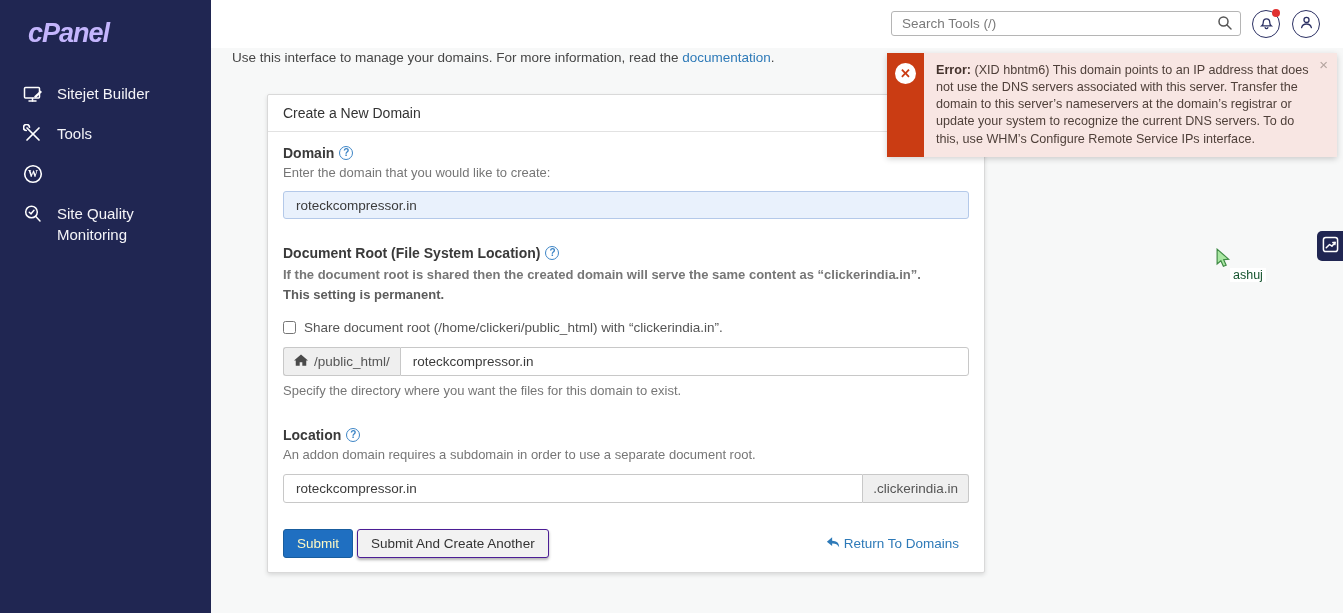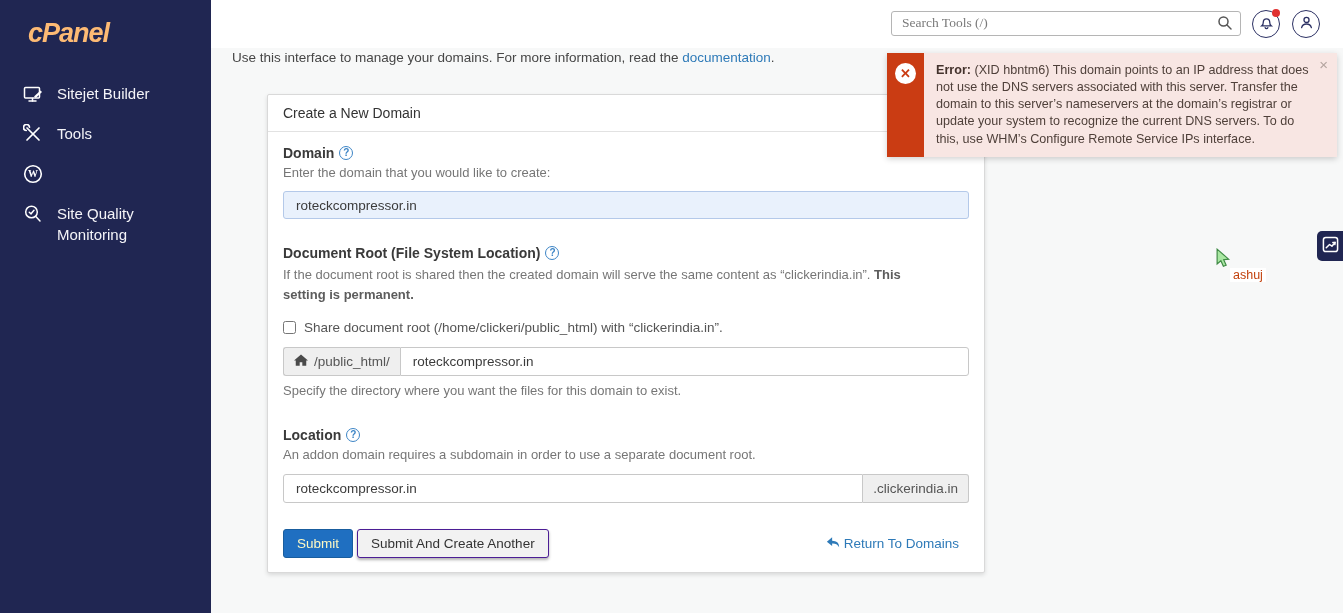--- a/index.html
+++ b/index.html
@@ -1,31 +1,31 @@
 <!DOCTYPE html>
 <html><head>
 <meta charset="utf-8">
 <style>
   * { margin:0; padding:0; box-sizing:border-box; }
   html,body { width:1343px; height:613px; overflow:hidden; }
   body { font-family:"Liberation Sans", sans-serif; background:#f7f8f8; position:relative; color:#444; }
 
   
   .sidebar { position:absolute; left:0; top:0; width:211px; height:613px; background:#202652; z-index:5; }
-  .logo { color:#fdba74; font-size:27px; font-weight:bold; font-style:italic; margin:18px 0 0 28px; letter-spacing:-1px; }
+  .logo { color:#c4b5fd; font-size:27px; font-weight:bold; font-style:italic; margin:18px 0 0 28px; letter-spacing:-1px; }
   .nav { list-style:none; margin-top:34px; }
   .nav li { display:flex; align-items:flex-start; padding:0 14px 0 23px; margin-bottom:15px; cursor:pointer; }
   .nav .nav-icon { width:24px; flex:0 0 24px; margin-right:10px; margin-top:1px; }
   .nav .nav-label { color:#f4f4f8; font-size:15px; line-height:21px; max-width:130px; }
 
   
   .topbar { position:absolute; left:211px; top:0; right:0; height:48px; background:#ffffff; z-index:2; }
   .searchbox { position:absolute; left:680px; top:11px; width:350px; height:25px; }
   .searchbox input { width:100%; height:100%; border:1px solid #b5b5b5; border-radius:3px; padding:0 30px 1px 10px;
-                     font-size:13.5px; color:#333; font-family:Liberation Serif, serif; background:#fff; }
+                     font-size:13.5px; color:#333; font-family:Liberation Sans, sans-serif; background:#fff; }
   .searchbox input::placeholder { color:#7a7a7a; }
   .search-icon { position:absolute; right:8px; top:4px; }
   .circle-btn { position:absolute; top:10px; width:28px; height:28px; border:1.5px solid #2b3063; border-radius:50%;
                 background:#fff; display:flex; align-items:center; justify-content:center; cursor:pointer; }
   .bell-btn { left:1041px; }
   .user-btn { left:1081px; }
   .notif-dot { position:absolute; top:-2px; right:-1px; width:8px; height:8px; background:#e03131; border-radius:50%; }
 
   
   .intro { position:absolute; left:232px; top:50px; font-size:13.5px; color:#464646; z-index:1; }
@@ -40,21 +40,21 @@
   .field-label { font-size:14px; font-weight:bold; color:#3a3a3a; display:flex; align-items:center; }
   .help-icon { display:inline-block; width:14px; height:14px; border:1px solid #3d85c6; border-radius:50%;
                color:#3d85c6; font-size:10px; font-weight:bold; text-align:center; line-height:12px;
                margin-left:5px; cursor:pointer; }
   .helper { font-size:13px; color:#767676; margin-top:4px; }
 
   .domain-input { width:100%; height:28px; margin-top:11px; background:#e9f1fc; border:1px solid #b4c9e9;
                   border-radius:3px; padding:0 12px; font-size:13.5px; color:#3b3b3b; font-family:inherit; }
 
   .section { margin-top:26px; }
-  .desc { font-size:13px; color:#767676; line-height:1.55; margin-top:4px; max-width:655px; }
+  .desc { font-size:13px; color:#767676; line-height:1.55; margin-top:4px; max-width:655px;font-weight:bold; }
   .desc b { color:#5c5c5c; }
 
   .check-row { display:flex; align-items:center; margin-top:15px; font-size:13.5px; color:#555; }
   .check-row input { width:13px; height:13px; margin-right:8px; cursor:pointer; }
 
   .input-group { display:flex; margin-top:12px; height:29px; }
   .ig-addon { background:#efefef; border:1px solid #c8c8c8; display:flex; align-items:center; gap:6px;
               padding:0 10px; font-size:13.5px; color:#555; white-space:nowrap; }
   .ig-addon.prefix { border-right:none; border-radius:3px 0 0 3px; }
   .ig-addon.suffix { border-left:none; border-radius:0 3px 3px 0; }
@@ -83,21 +83,21 @@
   .toast-close { position:absolute; top:4px; right:9px; color:#b3a49f; font-size:15px; cursor:pointer; line-height:1; }
 
   
   .chart-tab { position:absolute; right:0; top:231px; width:26px; height:30px; background:#202652;
                border-radius:5px 0 0 5px; display:flex; align-items:center; justify-content:flex-start;
                padding-left:5px; cursor:pointer; z-index:6; }
 
   
   .remote-cursor { position:absolute; left:1214px; top:248px; z-index:20; pointer-events:none; }
   .cursor-label { position:absolute; left:16px; top:20px; background:#fff; padding:0 3px; font-size:12.5px;
-                  color:#c2410c; white-space:nowrap; }
+                  color:#14532d; white-space:nowrap; }
 </style>
 </head>
 <body>
 
 <div class="sidebar">
   <div class="logo">cPanel</div>
   <ul class="nav">
     <li>
       <span class="nav-icon">
         <svg width="20" height="20" viewBox="0 0 20 20" fill="none" stroke="#fff" stroke-width="1.5" stroke-linecap="round">

